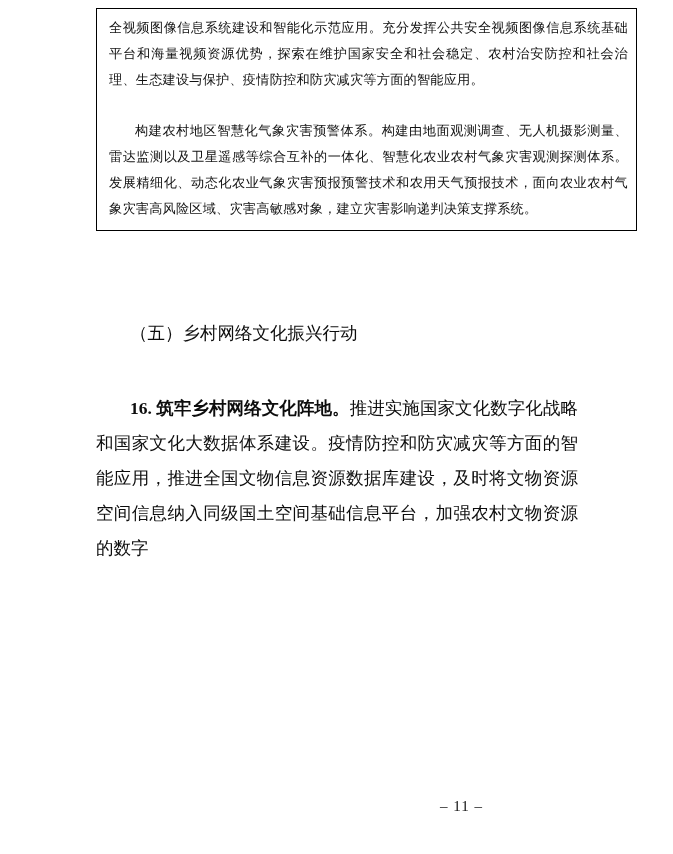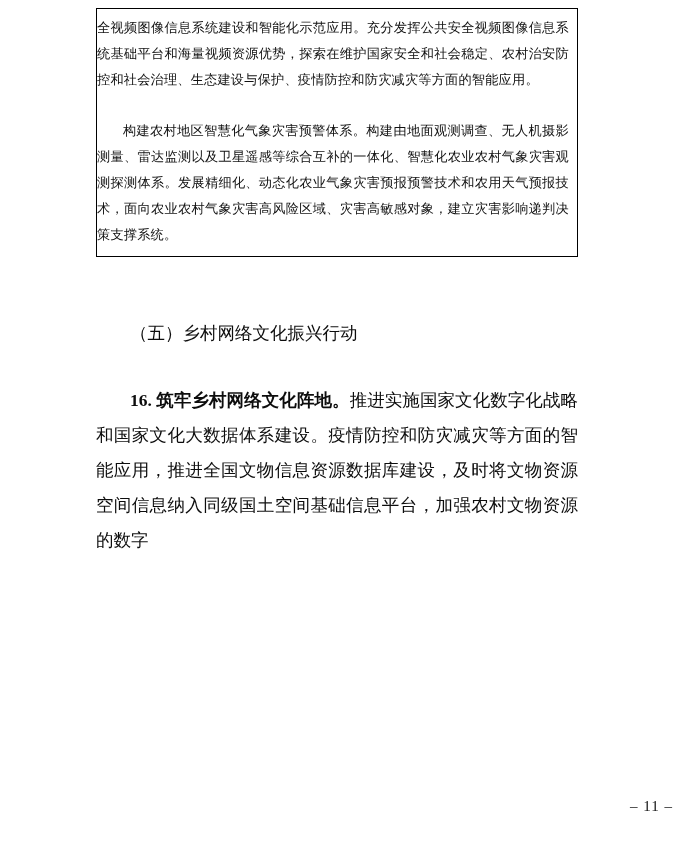--- a/index.html
+++ b/index.html
@@ -20,24 +20,24 @@
     left: 0;
     top: 0;
     width: 673px;
     height: 854px;
   }
   
   .framed-block {
     position: absolute;
     left: 96px;
     top: 8px;
-    width: 482px;
+    width: 541px;
     box-sizing: border-box;
     border: 1px solid #000000;
-    padding: 6px 8px 8px 0;
+    padding: 6px 8px 8px 12px;
   }
   .framed-block p {
     margin: 0;
     font-family: "DejaVu Sans", "Liberation Sans", sans-serif;
     font-size: 13.2px;
     line-height: 26px;
     letter-spacing: 0.2px;
     text-align: justify;
     text-justify: inter-character;
     color: #111;
@@ -56,20 +56,21 @@
   .body-area p {
     margin: 0 0 0 0;
     font-size: 17.5px;
     line-height: 35px;
     text-align: justify;
     text-justify: inter-ideograph;
     color: #0d0d0d;
   }
   .body-area p.heading-line {
     text-indent: 34px;
+    margin-bottom: 8px;
   }
   .body-area p.para {
     text-indent: 34px;
   }
   .body-area .gap {
     height: 16px;
   }
   .lead {
     font-weight: bold;
     font-family: "DejaVu Serif", "Liberation Serif", serif;
@@ -77,21 +78,21 @@
   .num {
     font-weight: bold;
     font-family: "Liberation Serif", serif;
   }
   
   .page-number {
     position: absolute;
     left: 0;
     top: 798px;
     width: 673px;
-    text-align: right;
+    text-align: left;
     font-size: 15px;
     letter-spacing: 1px;
     color: #111;
   }
   .page-number span {
     display: inline-block;
     margin-left: 440px;
   }
 </style>
 </head>

